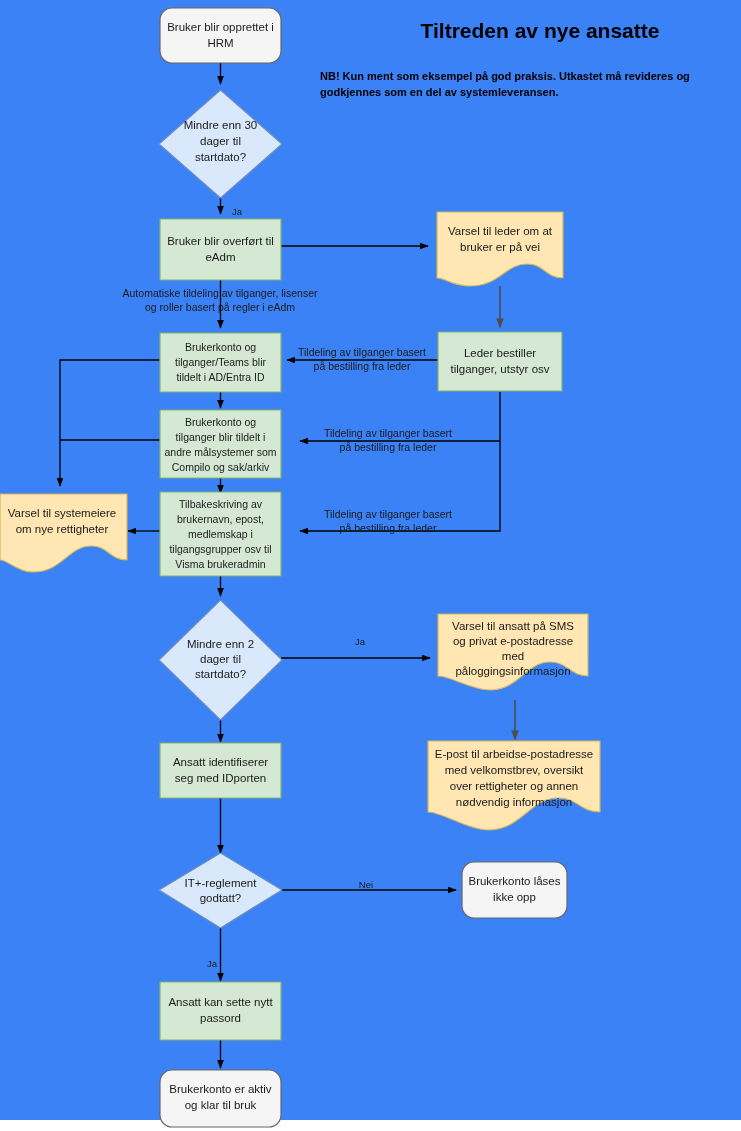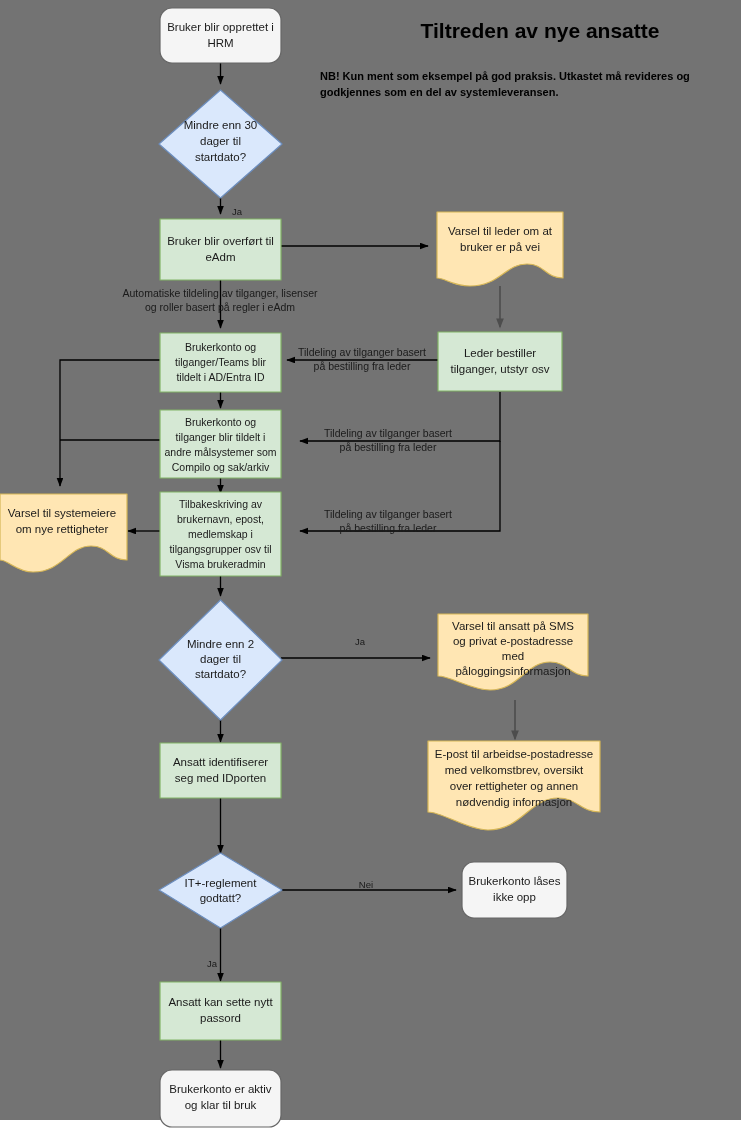--- a/index.html
+++ b/index.html
@@ -10,21 +10,21 @@
   body {
     width: 741px;
     height: 1131px;
     font-family: "Liberation Sans", sans-serif;
     overflow: hidden;
   }
   #canvas {
     position: relative;
     width: 741px;
     height: 1120px;
-    background: #737373;
+    background: #3b82f6;
   }
   svg#flow {
     position: absolute;
     left: 0;
     top: 0;
     width: 741px;
     height: 1131px;
   }
   .node-text {
     font-family: "Liberation Sans", sans-serif;

